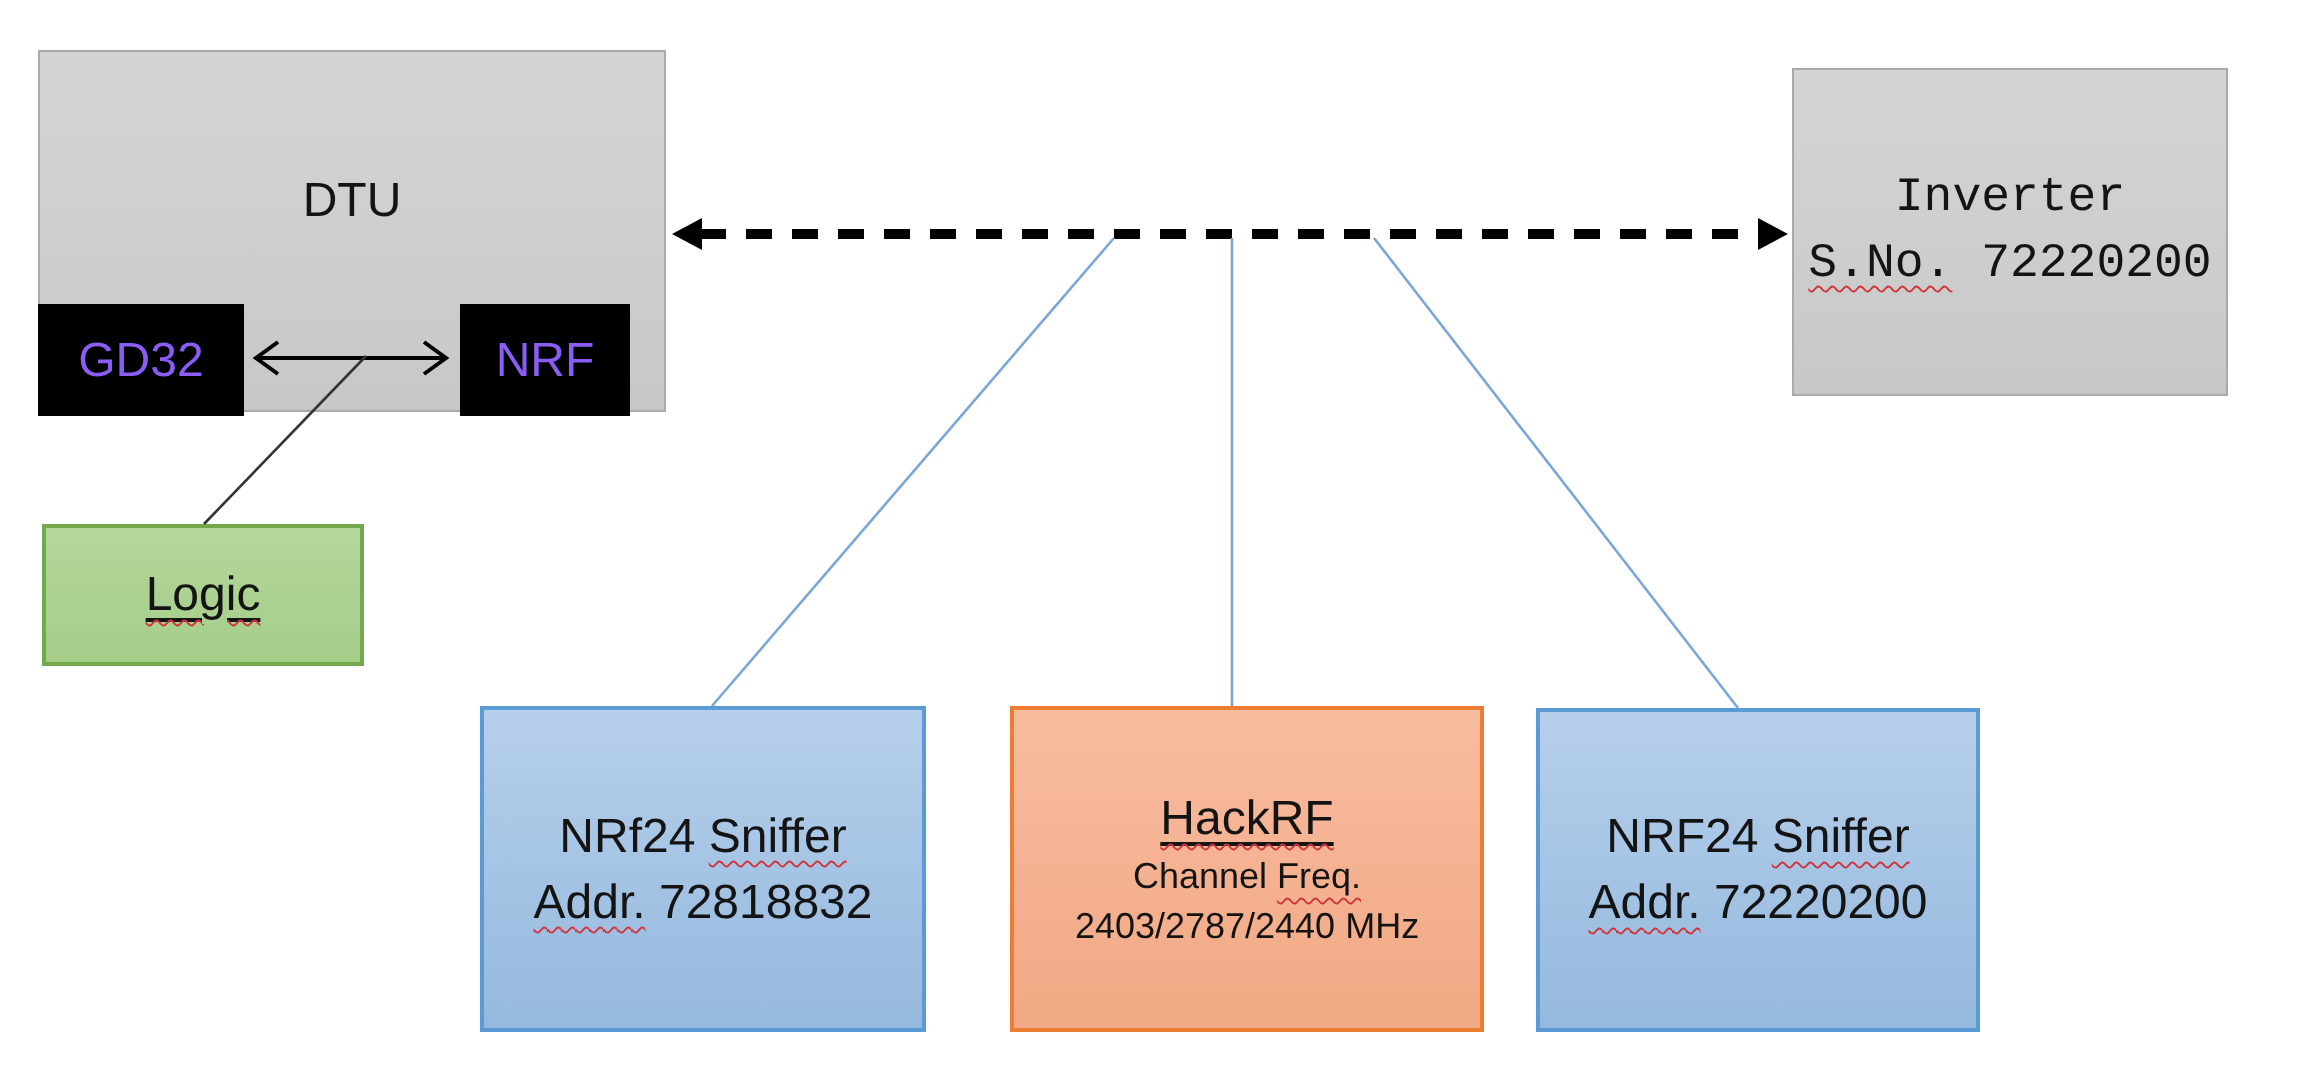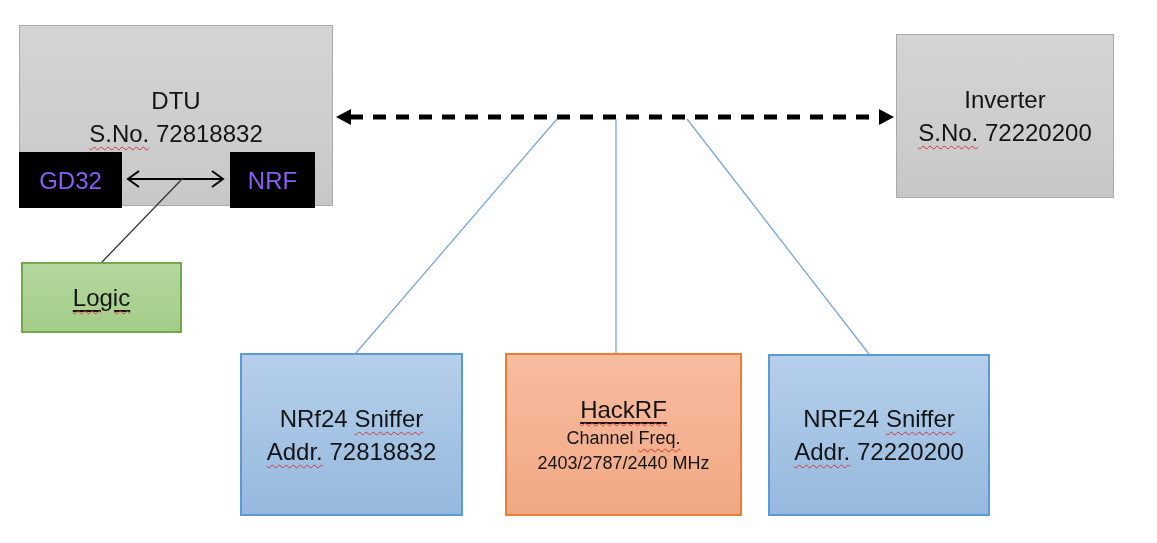--- a/index.html
+++ b/index.html
@@ -32,36 +32,35 @@
   
   .ul{text-decoration-line:underline;text-decoration-style:solid;
       text-decoration-color:#141414;text-decoration-thickness:1.5px;
       text-underline-offset:4px;text-decoration:underline;}
 
   
   #dtu-box{left:19px;top:25px;width:314px;height:181px;justify-content:flex-start;padding-top:58px;}
   #gd32-box{left:19px;top:152px;width:103px;height:56px;}
   #nrf-box{left:230px;top:152px;width:85px;height:56px;}
   #logic-box{left:21px;top:262px;width:161px;height:71px;}
-  #inverter-box{left:896px;top:34px;width:218px;height:164px;}
+  #inverter-box{left:896px;top:34px;width:218px;height:164px;font-family:Liberation Mono, monospace;}
   #sniffer-left-box{left:240px;top:353px;width:223px;height:163px;}
   #hackrf-box{left:505px;top:353px;width:237px;height:163px;}
   #sniffer-right-box{left:768px;top:354px;width:222px;height:162px;}
 
   #wires{position:absolute;left:0;top:0;width:1157px;height:543px;z-index:5;pointer-events:none;}
   .box{z-index:2;}
 </style>
 </head>
 <body>
 
 <div id="canvas">
 
   <div class="box gray" id="dtu-box">
     <div class="ln">DTU</div>
-    <div class="ln"><span class="sq">S.No.</span> <span>72818832</span></div>
   </div>
 
   <div class="box black" id="gd32-box">
     <div class="ln">GD32</div>
   </div>
 
   <div class="box black" id="nrf-box">
     <div class="ln">NRF</div>
   </div>
 

